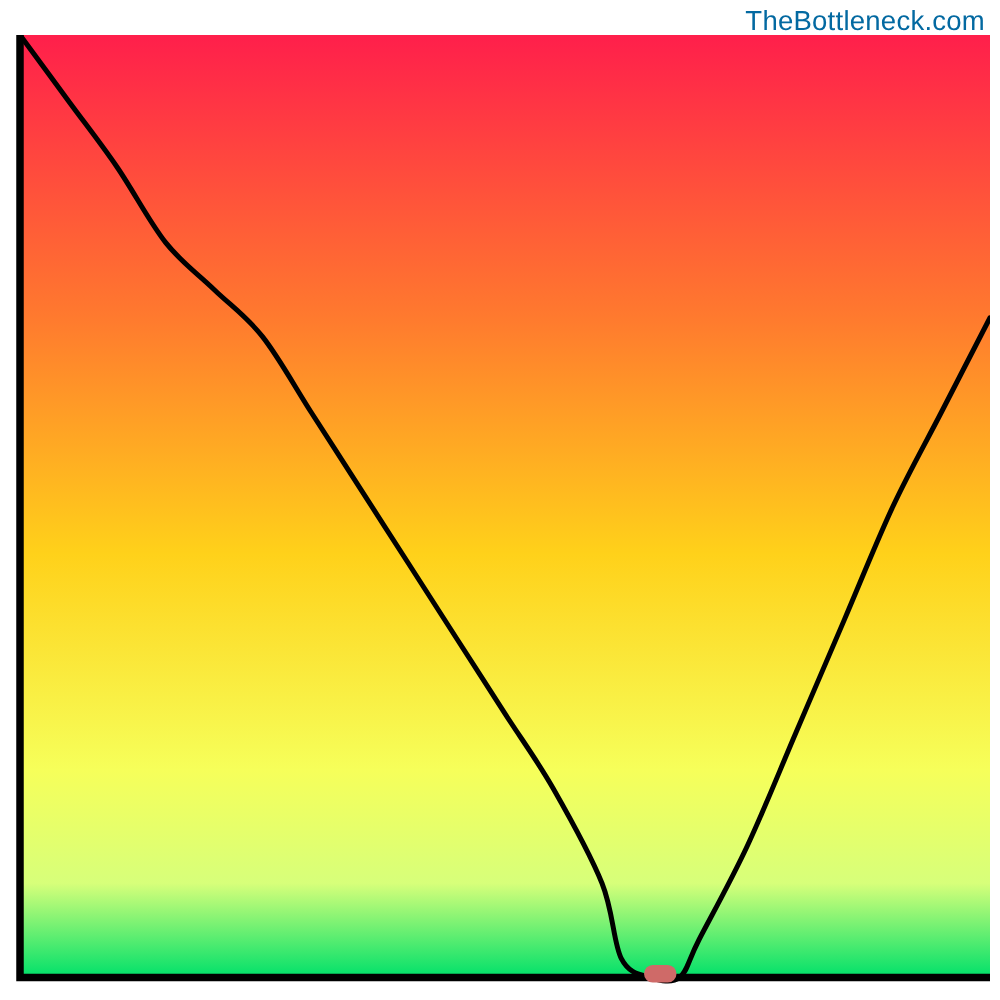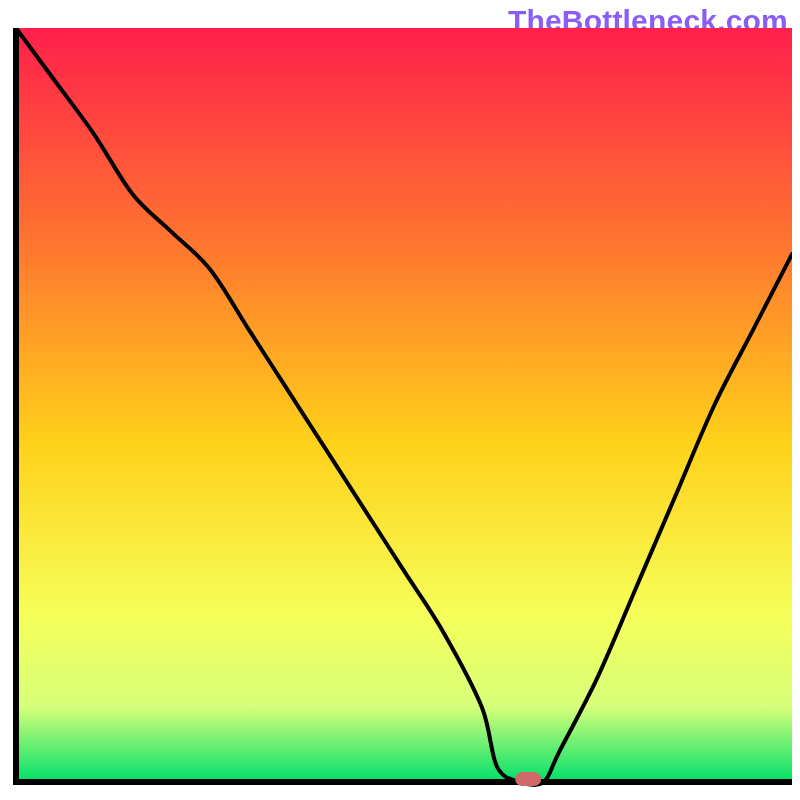--- a/index.html
+++ b/index.html
@@ -12,23 +12,23 @@
   }
   .container {
     position: relative;
     width: 800px;
     height: 800px;
   }
   .watermark {
     position: absolute;
     top: 4px;
     right: 12px;
-    font-size: 30px;
-    font-weight: 700;
-    color: #8b5cf6;
+    font-size: 22px;
+    font-weight: 400;
+    color: #0369a1;
     letter-spacing: 0.2px;
   }
   .plot {
     position: absolute;
     left: 10px;
     top: 28px;
     width: 782px;
     height: 762px;
   }
   svg { display: block; }

